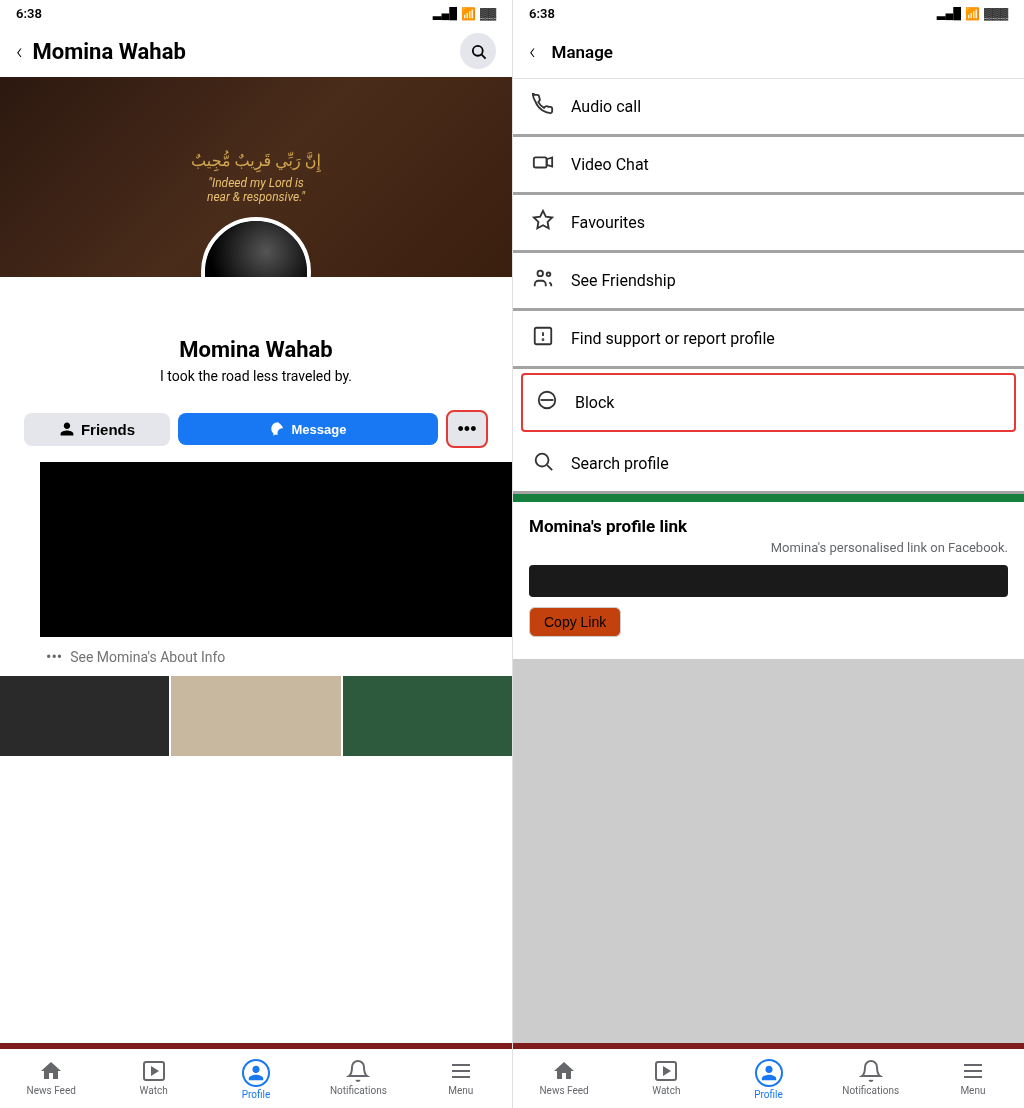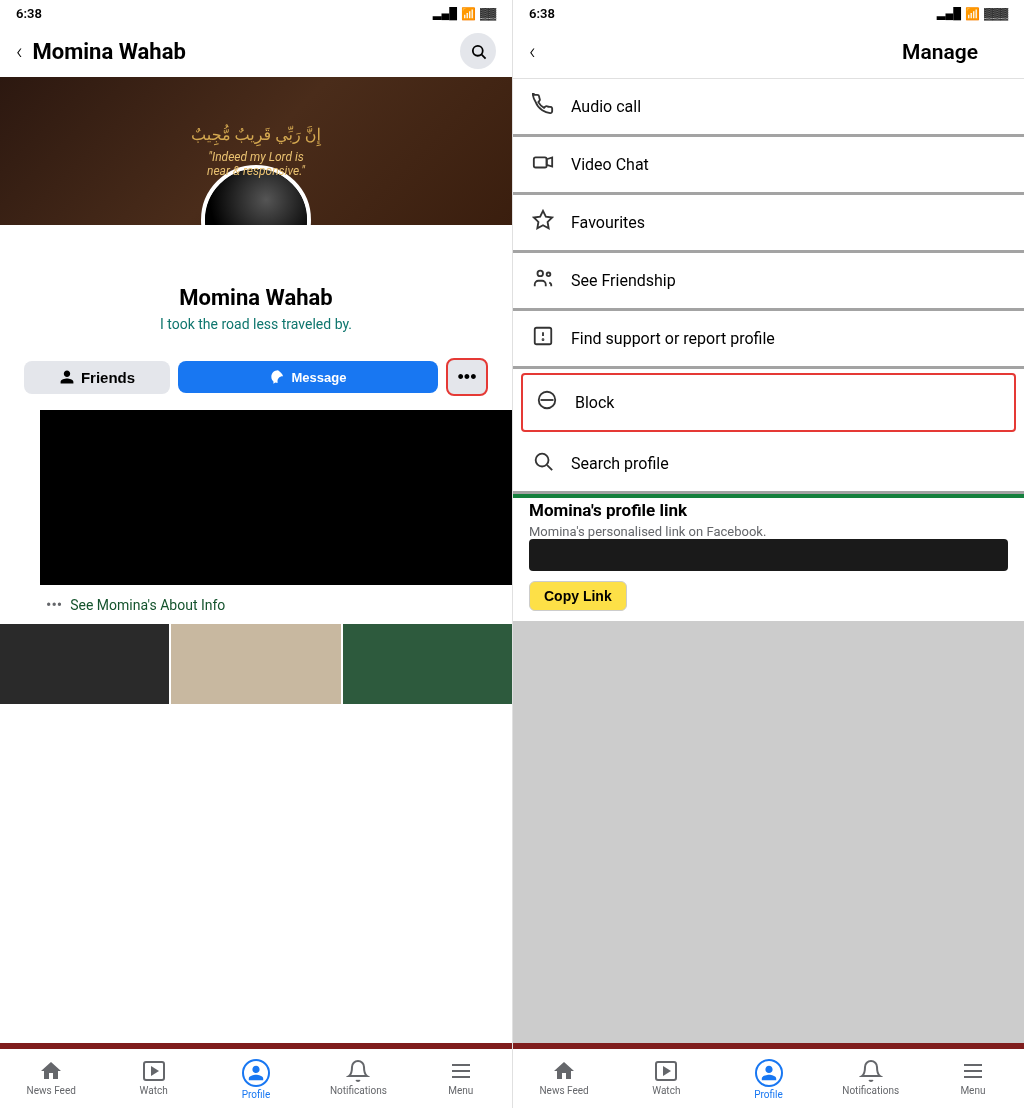--- a/index.html
+++ b/index.html
@@ -81,21 +81,21 @@
       display: flex;
       align-items: center;
       justify-content: center;
       cursor: pointer;
       font-size: 17px;
     }
 
     
     .cover-photo {
       width: 100%;
-      height: 148px;
+      height: 200px;
       background: #2c1810;
       position: relative;
       display: flex;
       align-items: center;
       justify-content: center;
       overflow: hidden;
     }
 
     
     .avatar-wrapper {
@@ -123,21 +123,21 @@
       text-align: center;
       padding: 0 16px 12px;
     }
     .profile-name {
       font-size: 22px;
       font-weight: 700;
       margin-bottom: 6px;
     }
     .profile-bio {
       font-size: 14px;
-      color: #0f766e;
+      color: #000000;
       margin-bottom: 14px;
     }
 
     
     .action-buttons {
       display: flex;
       gap: 8px;
       padding: 0 24px 14px;
       align-items: center;
     }
@@ -240,24 +240,24 @@
       border-bottom: 1px solid #e0e0e0;
     }
     .manage-back {
       font-size: 22px;
       color: #000;
       margin-right: 16px;
       cursor: pointer;
       font-weight: 300;
     }
     .manage-title {
-      font-size: 21px;
+      font-size: 17px;
       font-weight: 600;
       flex: 1;
-      text-align: right;
+      text-align: left;
       margin-right: 30px;
     }
 
     
     .menu-list {
       list-style: none;
     }
     .menu-item {
       display: flex;
       align-items: center;
@@ -275,45 +275,47 @@
     }
     .menu-item-icon {
       font-size: 22px;
       width: 28px;
       text-align: center;
       color: #333;
     }
 
     
     .profile-link-section {
-      padding: 2px 16px;
-      border-top: 4px solid #15803d;
+      padding: 14px 16px;
+      border-top: 8px solid #15803d;
     }
     .profile-link-title {
       font-size: 17px;
       font-weight: 700;
       margin-bottom: 4px;
     }
     .profile-link-desc {
       font-size: 13px;
       color: #65676b;
+      margin-bottom: 10px;
+      text-align: right;
     }
     .link-bar {
       height: 32px;
       background: #1a1a1a;
       border-radius: 4px;
       margin-bottom: 10px;
     }
     .copy-link-btn {
       padding: 6px 14px;
-      background: #fde047;
+      background: #c2410c;
       border: 1.5px solid #ccc;
       border-radius: 6px;
       font-size: 14px;
-      font-weight: 700;
+      font-weight: 400;
       cursor: pointer;
     }
 
     
     .gray-content {
       flex: 1;
       background: #ccc;
       margin-top: 8px;
     }
   </style>
@@ -379,21 +381,21 @@
       <span>•••</span>
     </button>
   </div>
 
   <div style="position:relative;flex:1;overflow:hidden;">
 
     <div style="margin-left:40px;height:175px;background:#000;"></div>
 
     <div style="display:flex;align-items:center;padding:10px 16px 10px 46px;gap:8px;">
       <span style="color:#65676b;font-size:16px;">•••</span>
-      <span style="font-size:14px;color:#14532d;">See Momina's About Info</span>
+      <span style="font-size:14px;color:#737373;">See Momina's About Info</span>
     </div>
 
     <div class="photos-strip">
       <div class="photo-thumb" style="background:#2a2a2a;"></div>
       <div class="photo-thumb" style="background:#c8b8a0;"></div>
       <div class="photo-thumb" style="background:#2d5a3d;"></div>
     </div>
   </div>
 
   <div class="bottom-nav">

